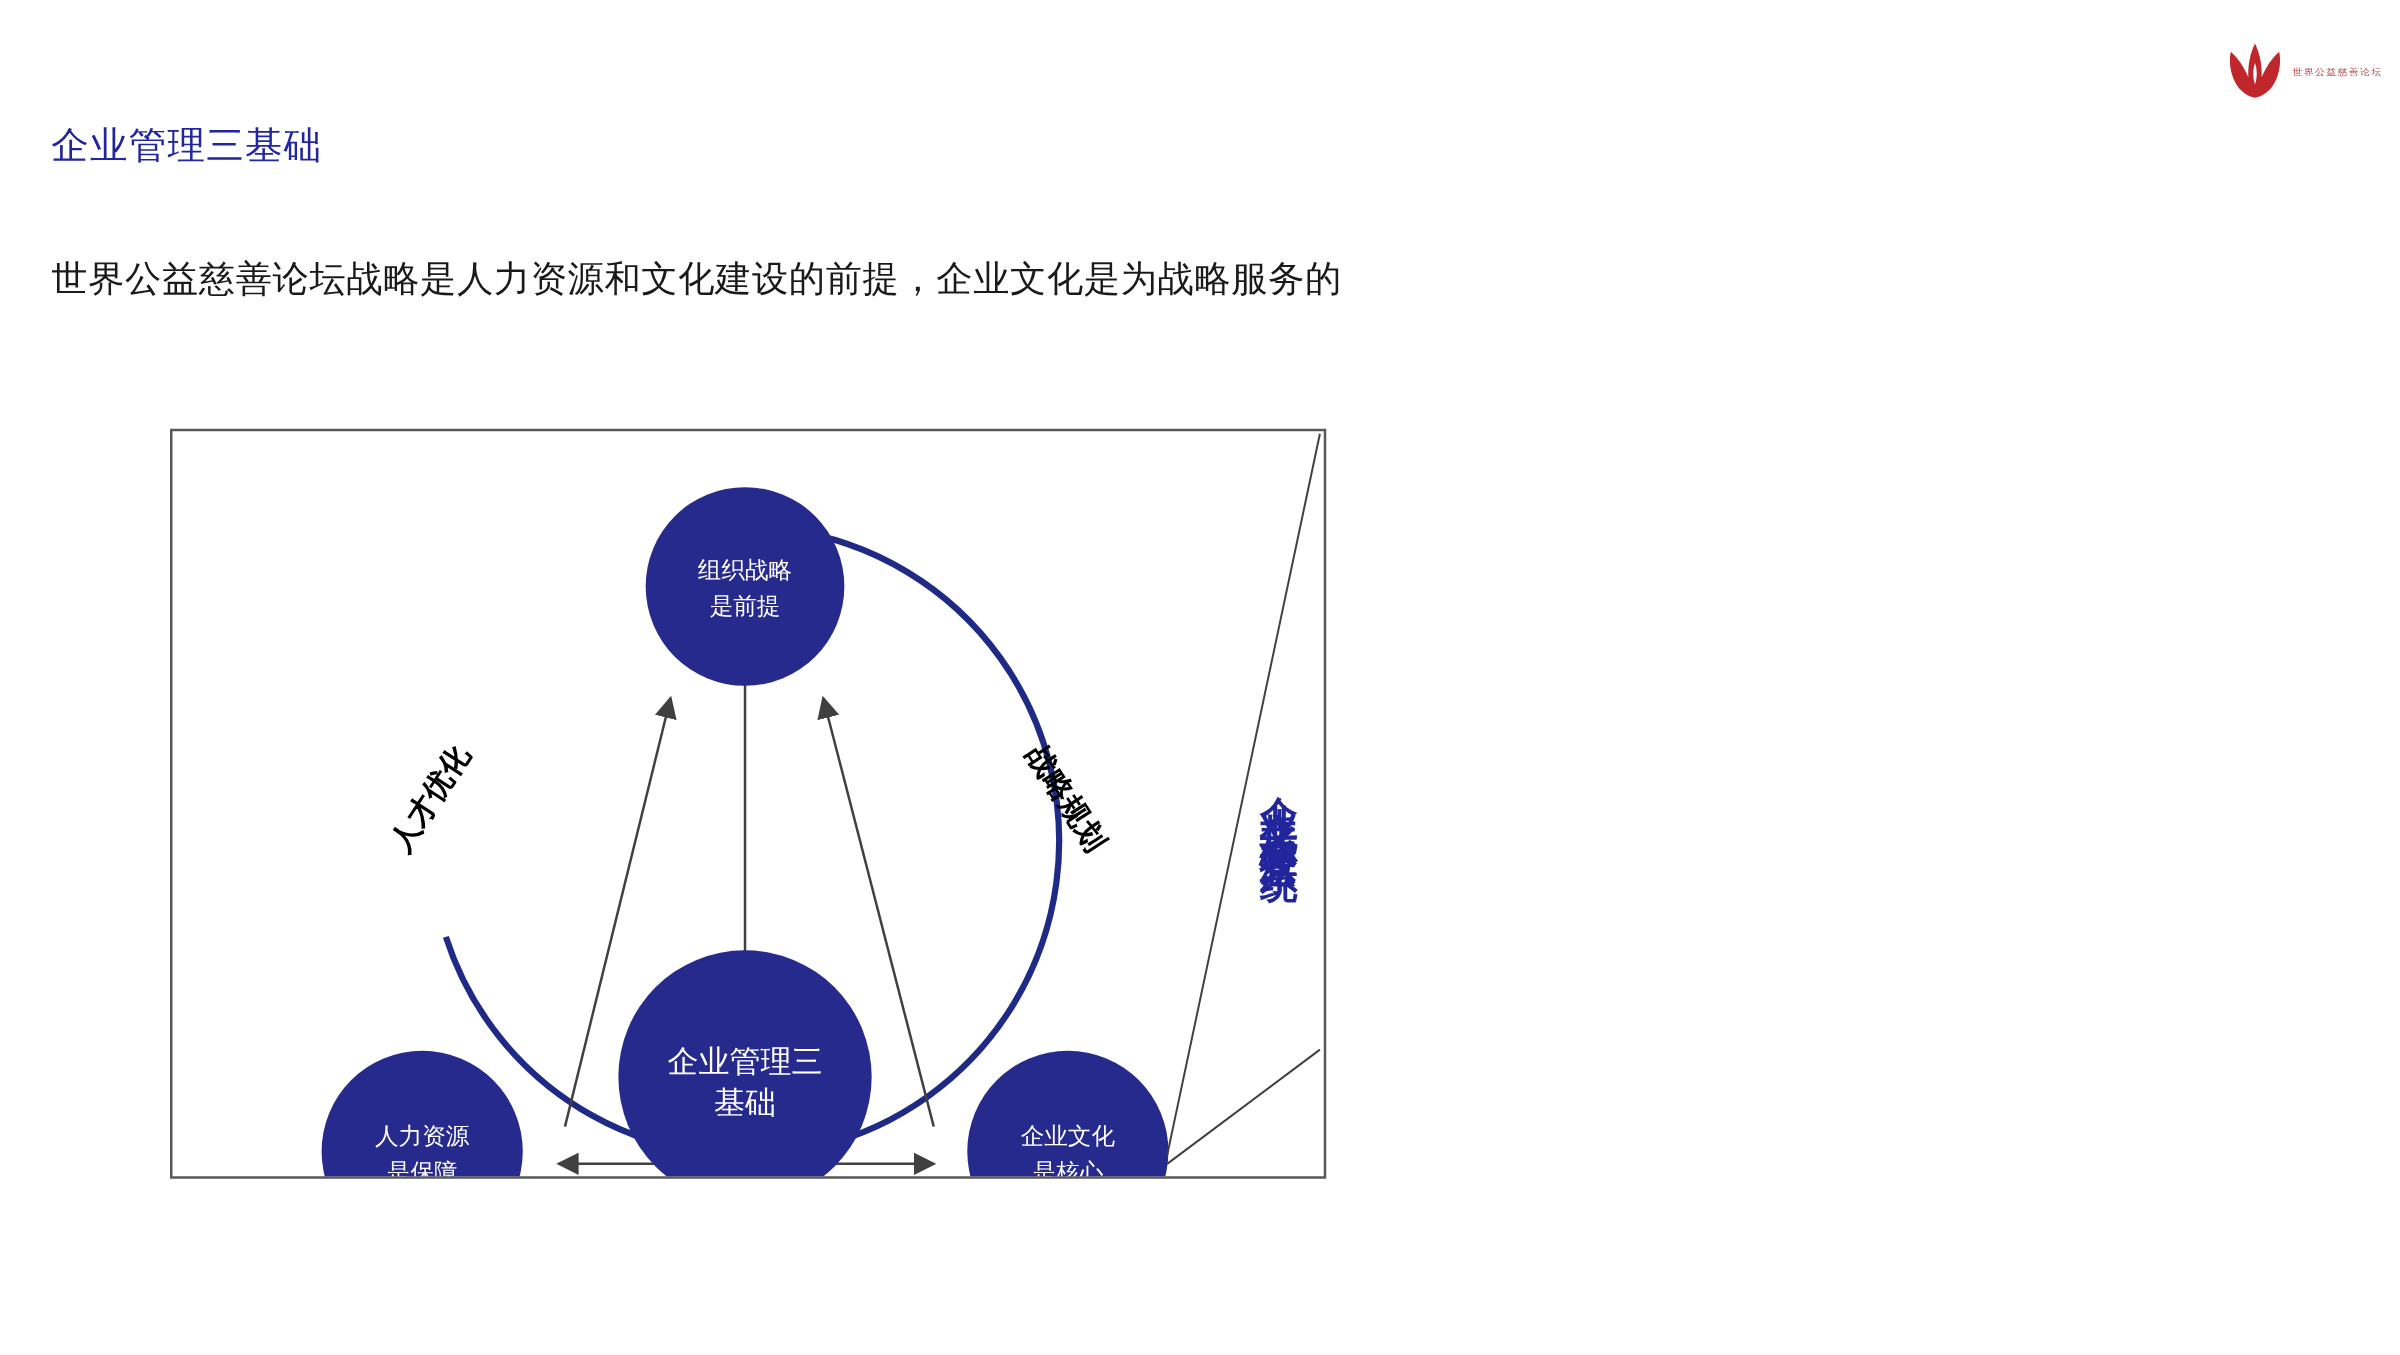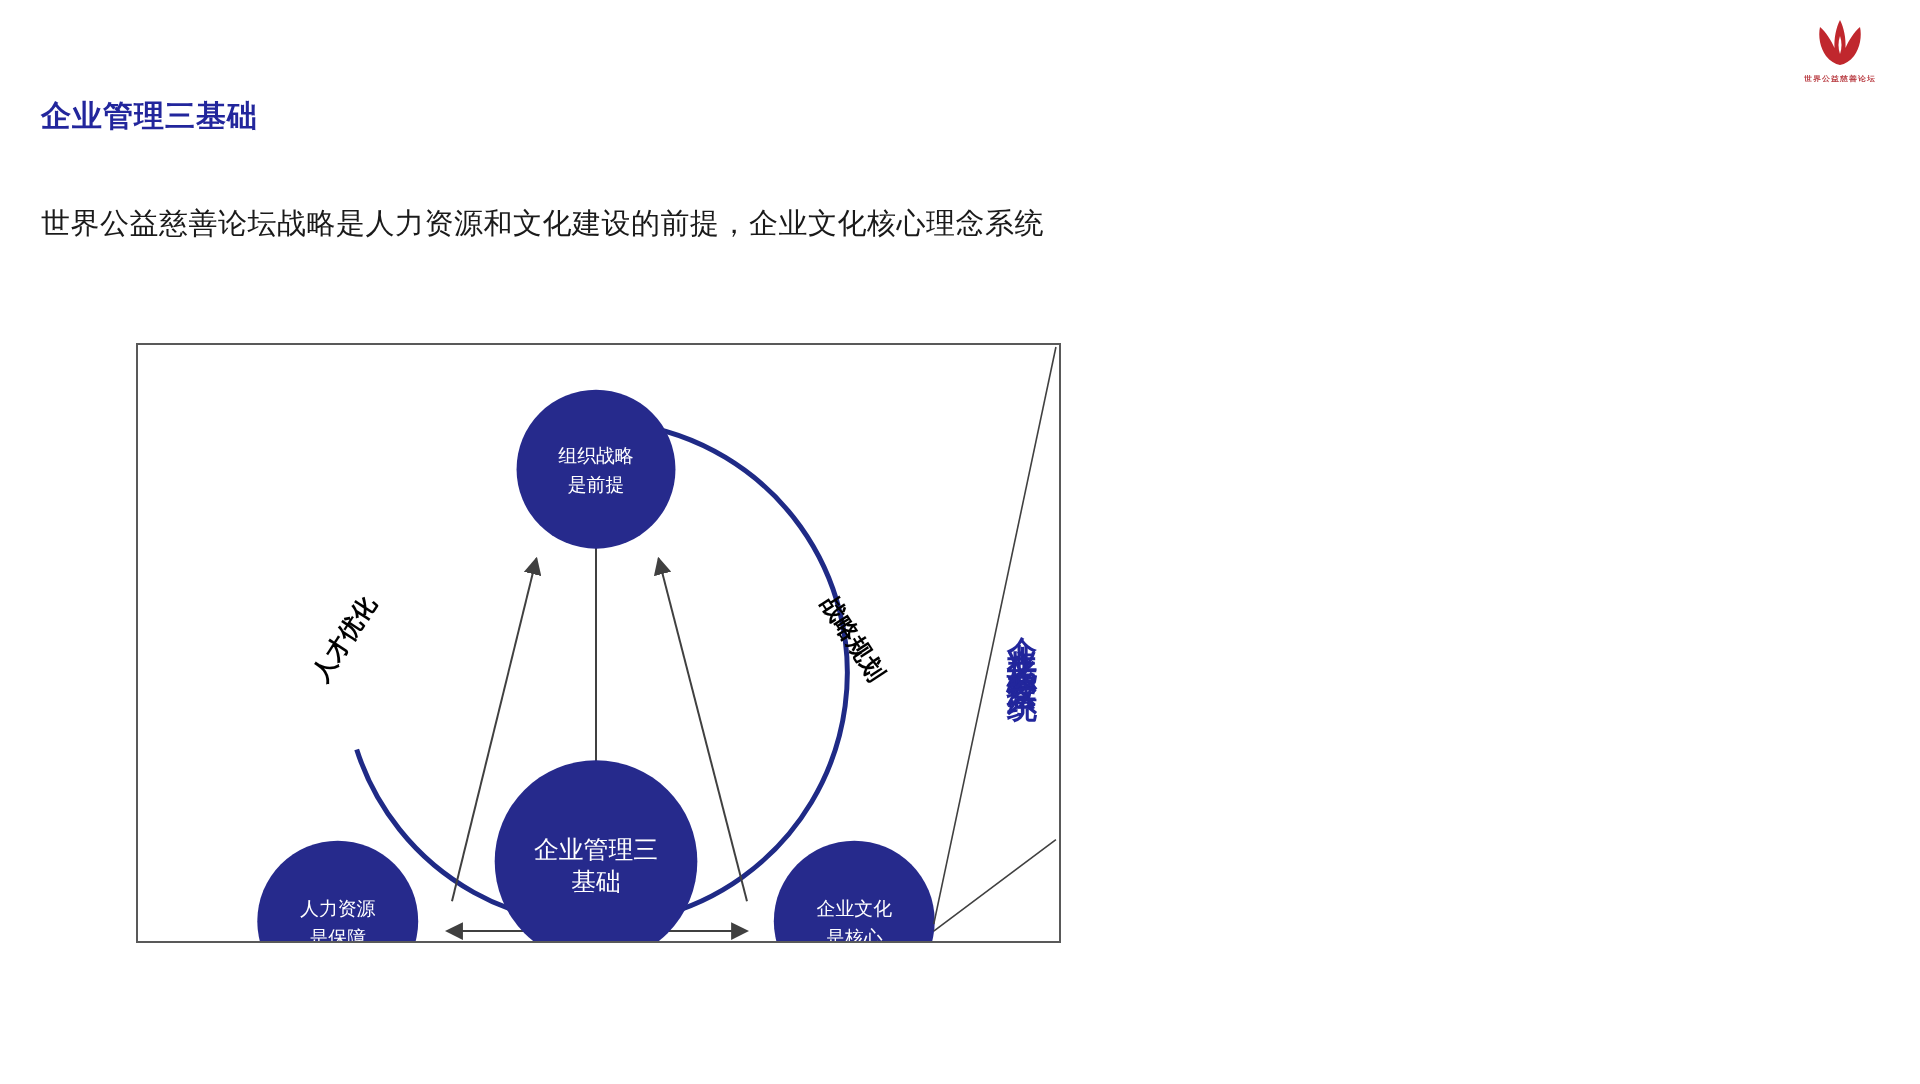--- a/index.html
+++ b/index.html
@@ -18,24 +18,22 @@
   }
 
   
   .logo {
     position: absolute;
     top: 14px;
     left: 1774px;
     width: 132px;
     height: 84px;
     display: flex;
-    flex-direction: column;
     align-items: center;
     justify-content: flex-start;
-    font-weight: bold;
   }
   .logo-mark {
     width: 62px;
     height: 56px;
     display: block;
   }
   .logo-caption {
     margin-top: 3px;
     font-size: 8px;
     letter-spacing: 1px;
@@ -45,21 +43,21 @@
     white-space: nowrap;
     opacity: .85;
   }
 
   
   .page-title {
     position: absolute;
     left: 41px;
     top: 96px;
     font-size: 30px;
-    font-weight: bold;
+    font-weight: normal;
     color: #22269c;
     letter-spacing: 1px;
   }
   .page-subtitle {
     position: absolute;
     left: 41px;
     top: 204px;
     font-size: 29px;
     color: #1a1a1a;
     letter-spacing: .5px;
@@ -136,21 +134,21 @@
 
 <div class="logo">
   <svg class="logo-mark" viewBox="0 0 62 56">
     <path d="M31 6 C27 14 25 24 25.5 34 C22 26 17 18 11 13 C9 22 11 34 17 42 C21 47 26 50 31 51 C36 50 41 47 45 42 C51 34 53 22 51 13 C45 18 40 26 36.5 34 C37 24 35 14 31 6 Z" fill="#c0272d"></path>
     <path d="M31 22 C29 28 29 34 31 40 C33 34 33 28 31 22 Z" fill="#ffffff"></path>
   </svg>
   <div class="logo-caption">世界公益慈善论坛</div>
 </div>
 
 <div class="page-title">企业管理三基础</div>
-<div class="page-subtitle">世界公益慈善论坛战略是人力资源和文化建设的前提，企业文化核心理念系统</div>
+<div class="page-subtitle">世界公益慈善论坛战略是人力资源和文化建设的前提，企业文化是为战略服务的</div>
 
 <div class="diagram">
 
   <div class="panel-left">
     <svg class="left-svg" viewBox="0 0 925 600">
       <defs>
         <marker id="arrowEnd" markerWidth="9" markerHeight="9" refX="8" refY="4.5" orient="auto">
           <path d="M0,0 L9,4.5 L0,9 z" fill="#404040"></path>
         </marker>
         <marker id="arrowStart" markerWidth="9" markerHeight="9" refX="1" refY="4.5" orient="auto">

